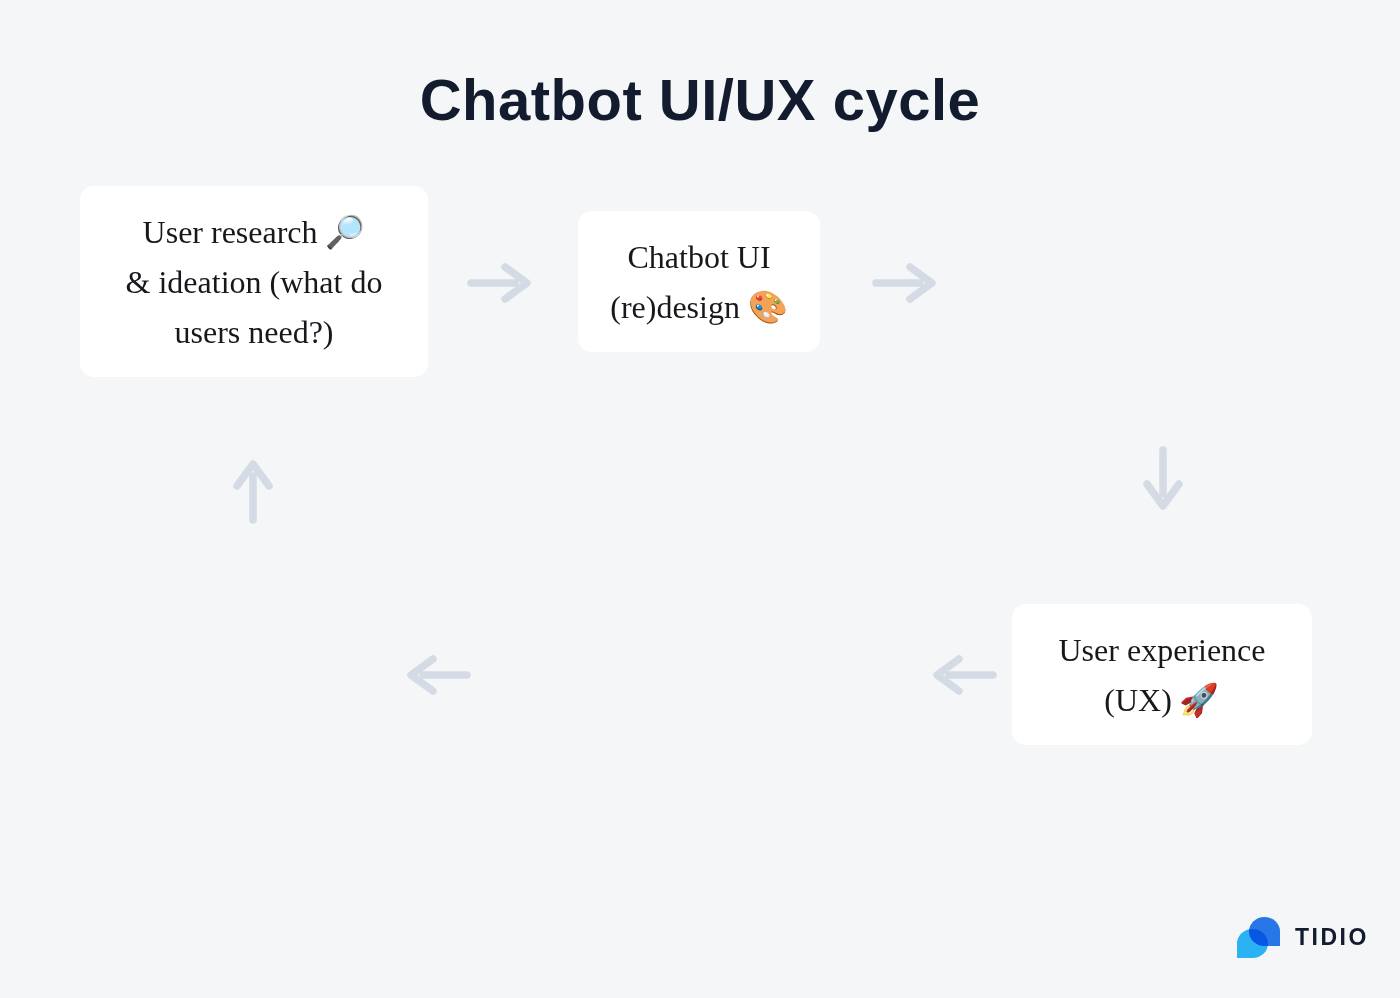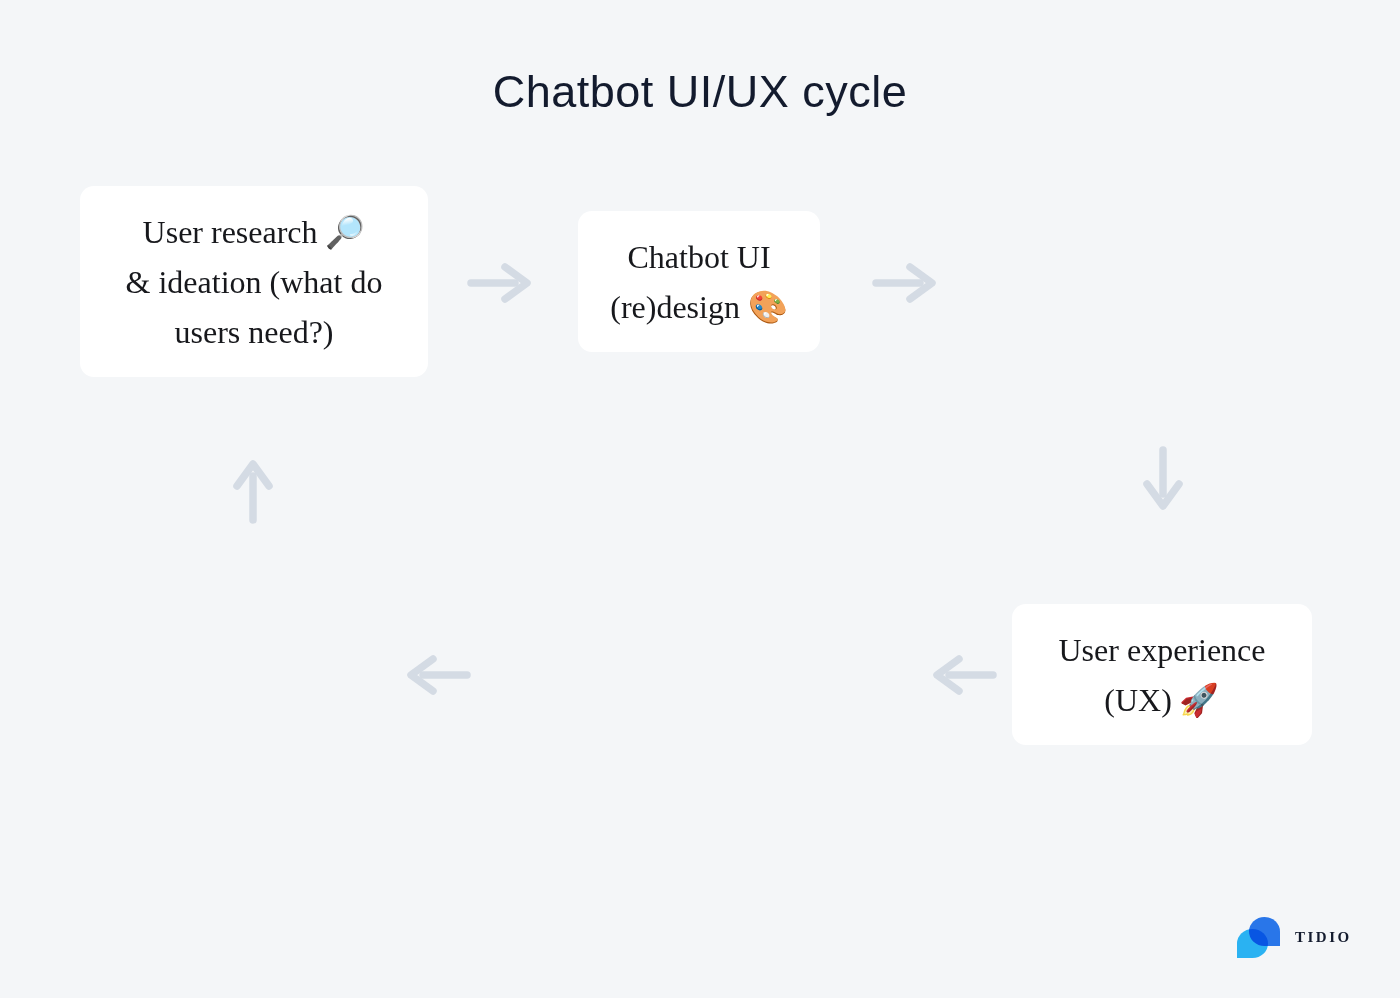--- a/index.html
+++ b/index.html
@@ -25,22 +25,22 @@
     overflow: hidden;
   }
   .title {
     position: absolute;
     top: 66px;
     left: 0;
     width: 100%;
     margin: 0;
     text-align: center;
     font-family: "Liberation Sans", sans-serif;
-    font-size: 45px;
-    font-weight: 400;
+    font-size: 58px;
+    font-weight: 700;
     letter-spacing: 0.5px;
     color: var(--title);
   }
   .box {
     position: absolute;
     background: var(--box);
     border-radius: 14px;
     display: flex;
     align-items: center;
     justify-content: center;
@@ -95,22 +95,22 @@
   }
   .bubble-light {
     position: absolute;
     left: 0; bottom: 0;
     width: 31px; height: 29px;
     background: var(--logo-light-blue);
     border-radius: 50% 50% 50% 0;
     mix-blend-mode: multiply;
   }
   .logo-wordmark {
-    font-family: Liberation Serif, serif;
-    font-size: 15px;
+    font-family: Liberation Sans, sans-serif;
+    font-size: 23px;
     font-weight: 700;
     letter-spacing: 2.5px;
     color: var(--logo-text);
   }
 </style>
 </head>
 <body>
 
 <div class="stage">
 

